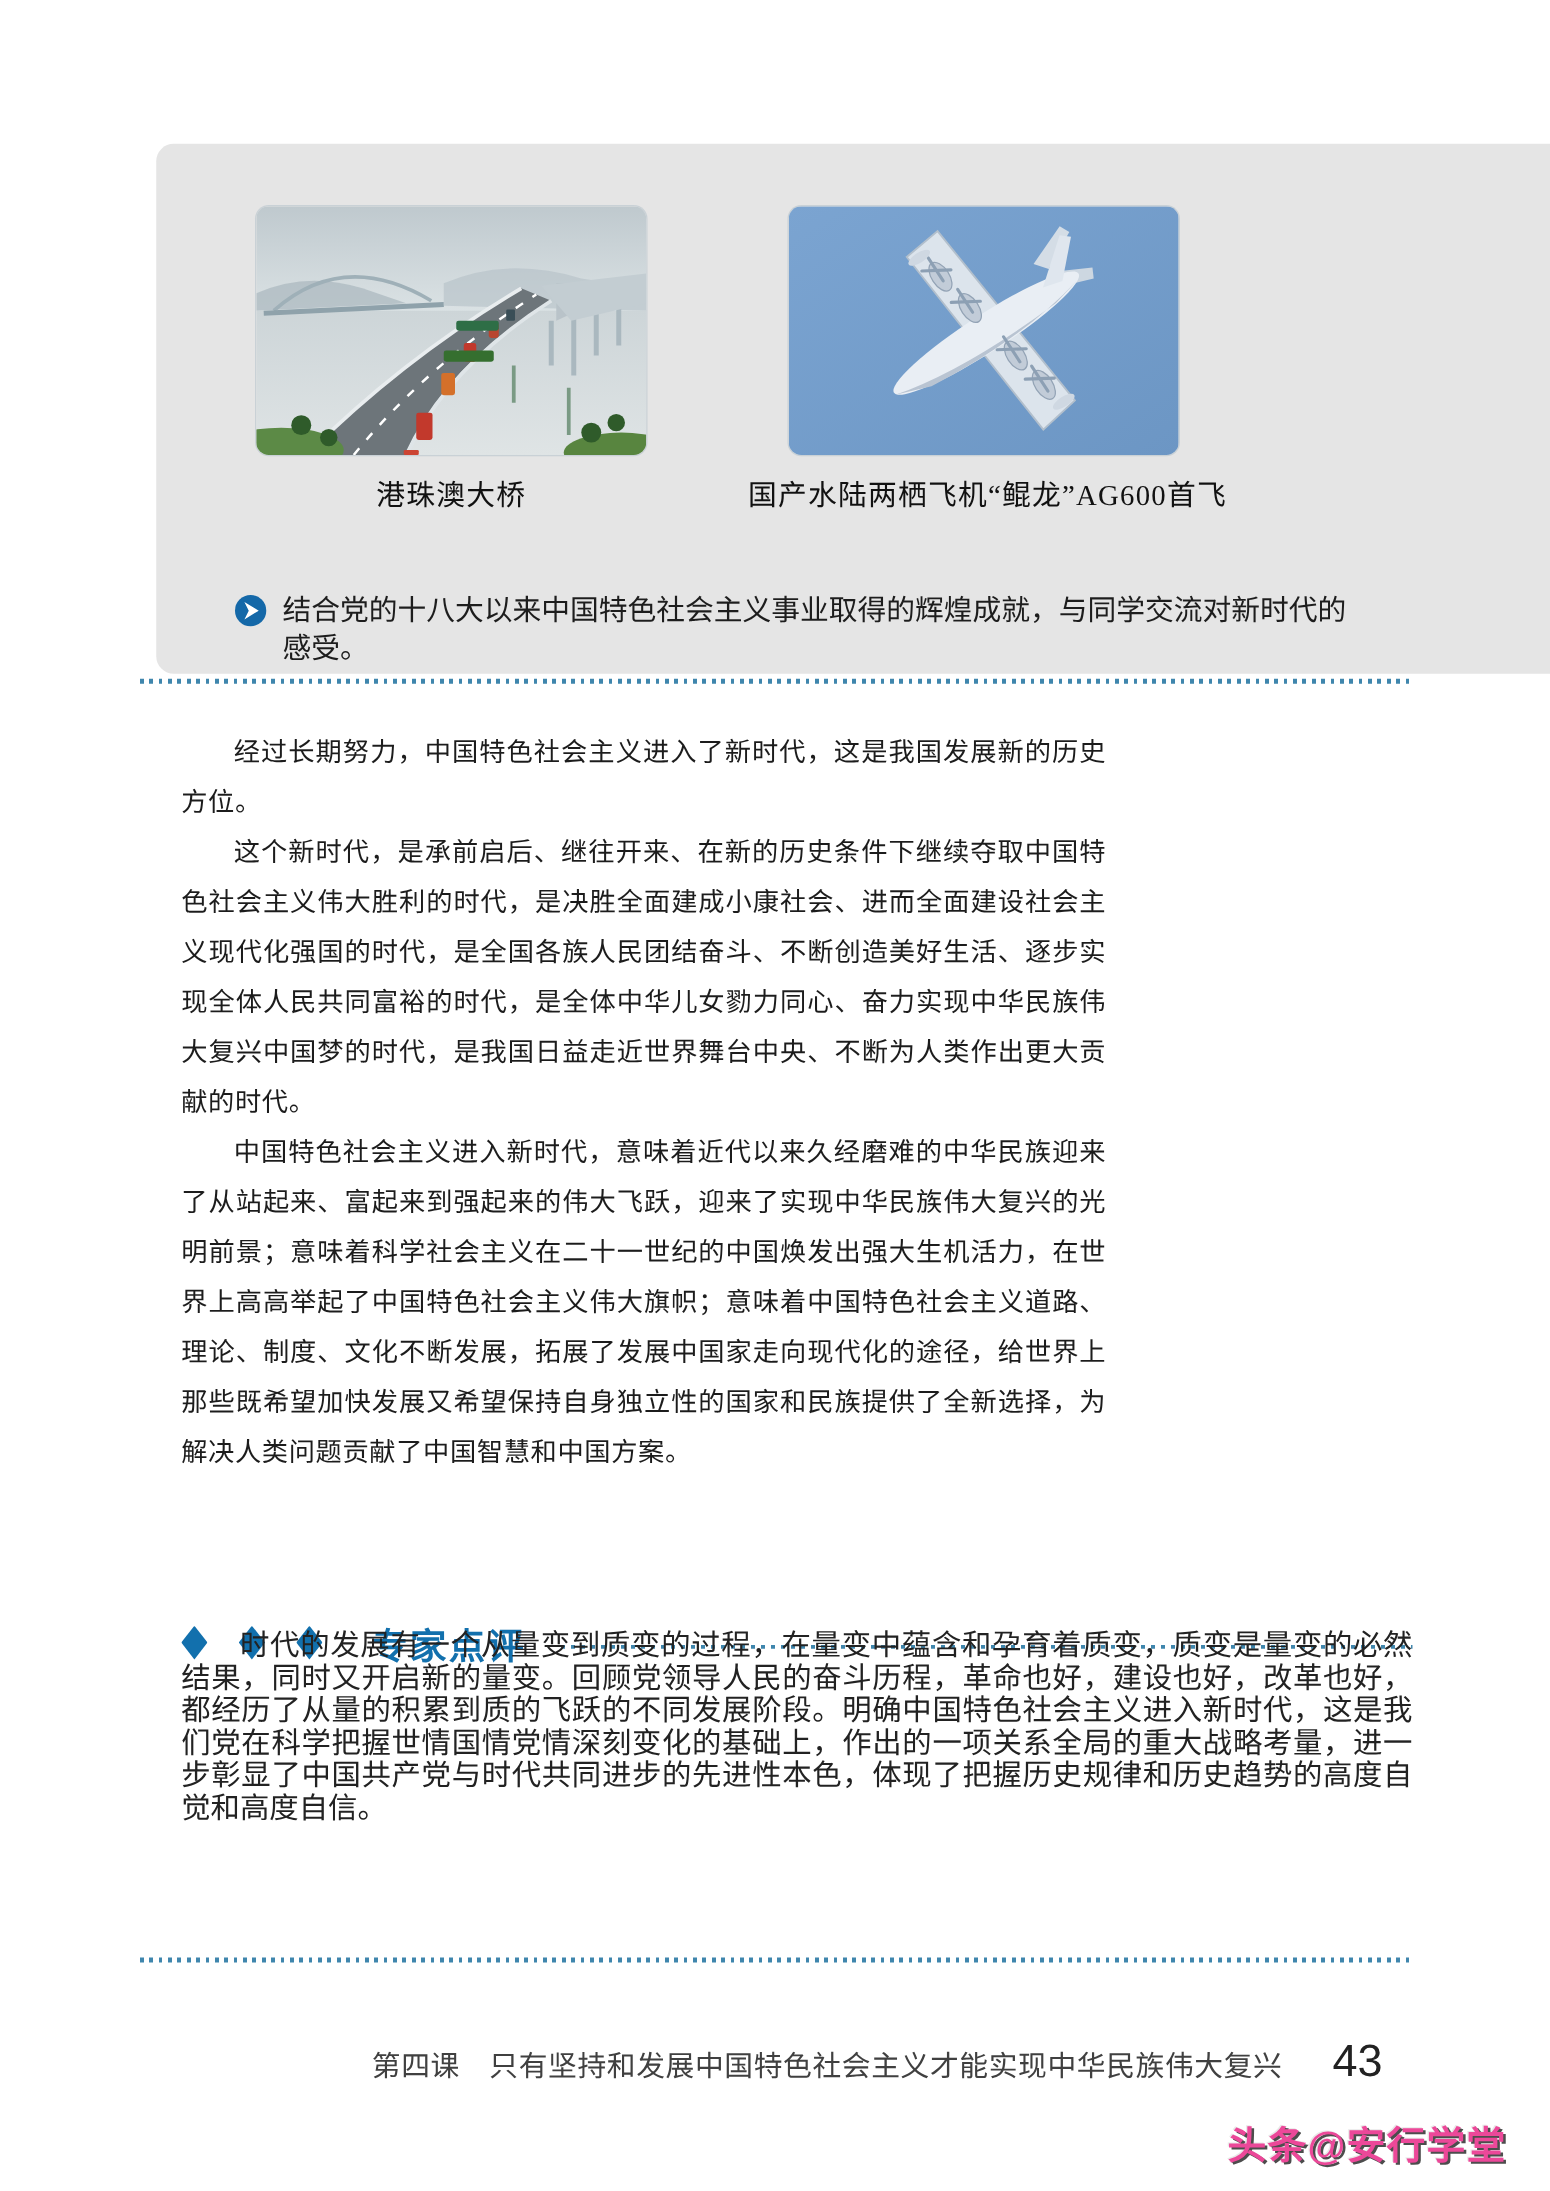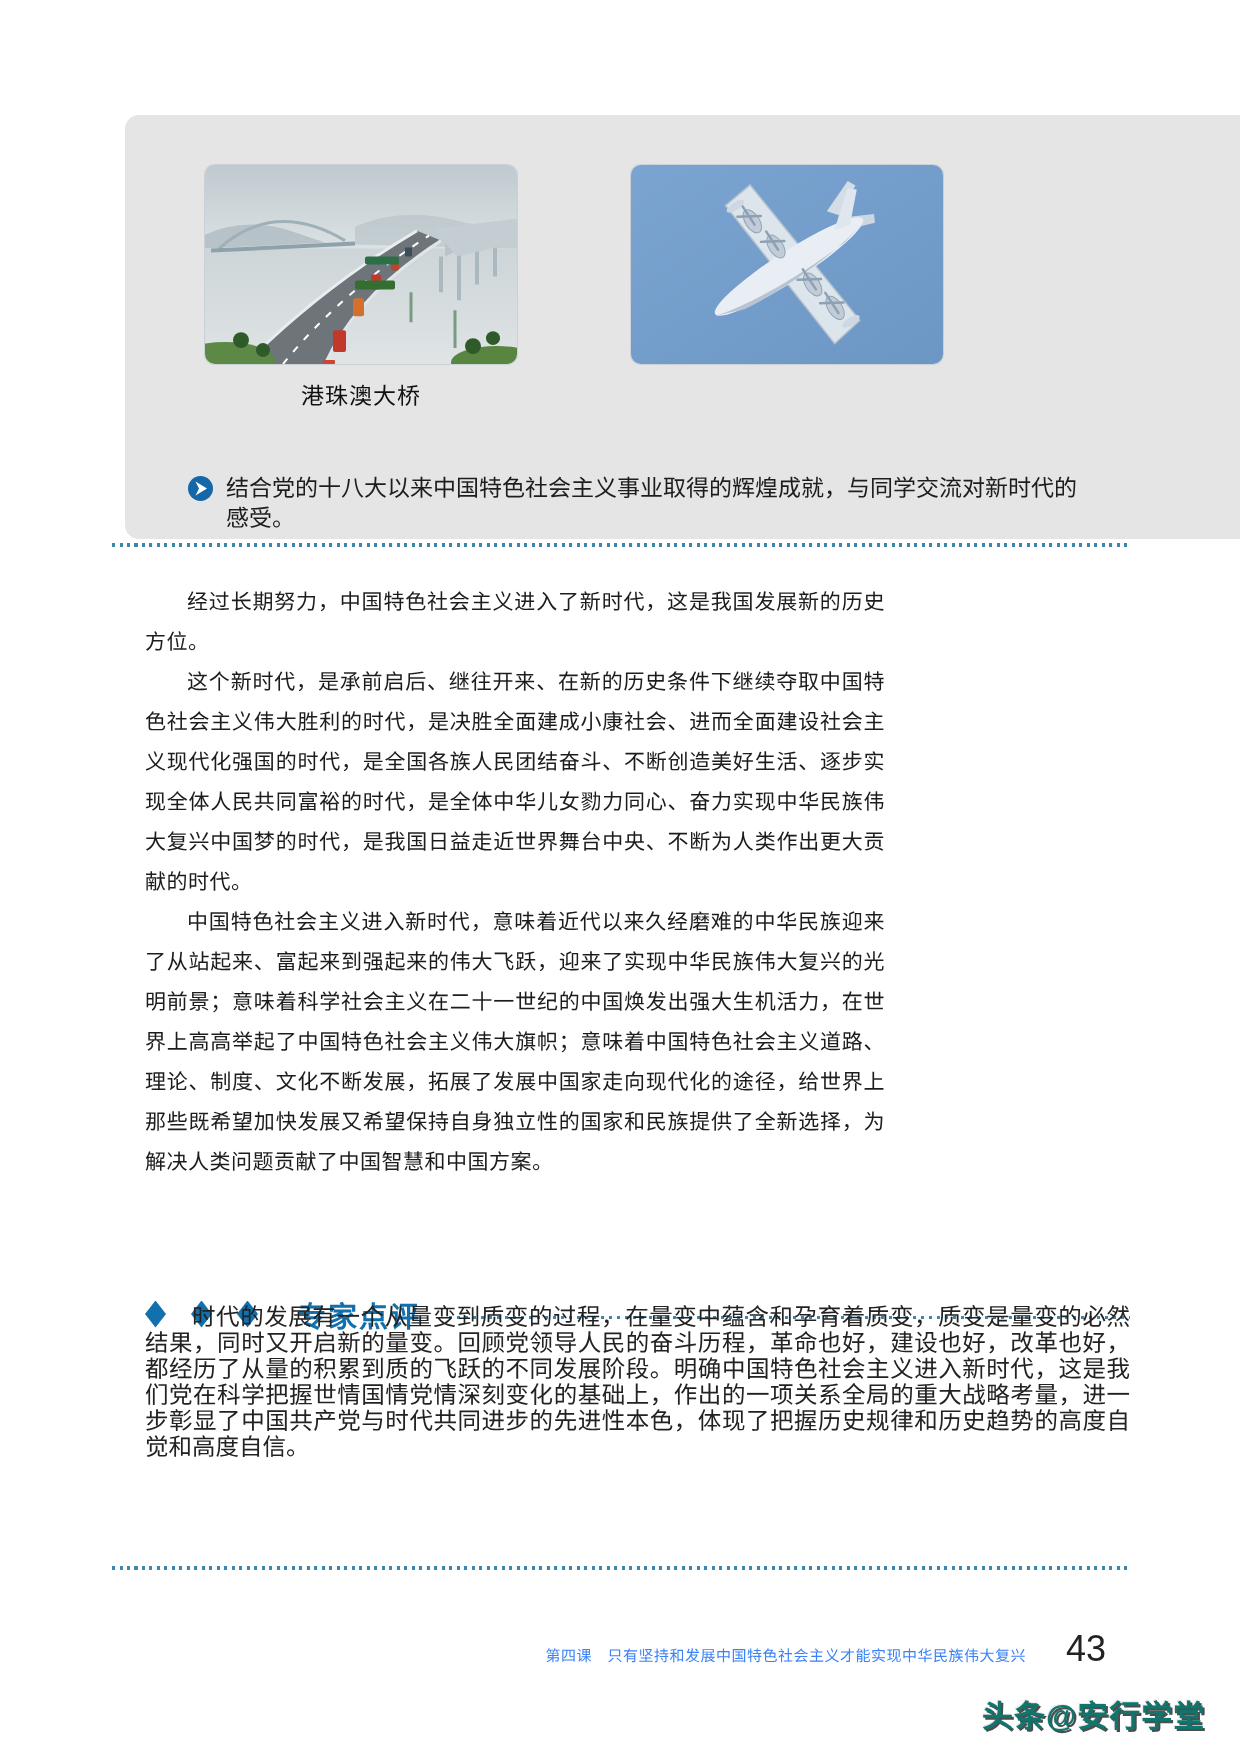--- a/index.html
+++ b/index.html
@@ -130,40 +130,40 @@
   .footer {
     position: absolute;
     left: 300px; top: 1628px;
     width: 806px;
     display: flex;
     justify-content: flex-end;
     align-items: baseline;
     gap: 40px;
   }
   .footer-title {
-    font-size: 15px;
+    font-size: 23px;
     letter-spacing: 0.5px;
-    color: #3b82f6;
+    color: #404040;
     white-space: nowrap;
   }
   .footer-page-number {
     font-family: "Liberation Sans", "DejaVu Sans", sans-serif;
     font-size: 36px;
     color: #222;
   }
 
   
   .watermark {
     position: absolute;
     left: 982px; top: 1691px;
     font-family: "Liberation Sans", "DejaVu Sans", sans-serif;
     font-weight: bold;
     font-size: 31px;
     letter-spacing: 1px;
-    color: #0f766e;
+    color: #ec4899;
     text-shadow: 2px 2px 0 #4d4d4d, -1px -1px 0 #e8e8e8;
     white-space: nowrap;
   }
 </style>
 </head>
 <body>
 
 <div class="page">
 
   <div class="activity-box">
@@ -266,20 +266,21 @@
               <line x1="16" y1="42" x2="16" y2="66"></line>
           </g>
 
           <ellipse cx="-12" cy="-80" rx="10" ry="4" fill="#cfd8e2"></ellipse>
           <ellipse cx="22" cy="80" rx="10" ry="4" fill="#cfd8e2"></ellipse>
         </g>
       </svg>
     </div>
 
     <div class="photo-caption caption-bridge">港珠澳大桥</div>
+    <div class="photo-caption caption-aircraft">国产水陆两栖飞机“鲲龙”AG600首飞</div>
 
     <div class="prompt-row">
       <span class="prompt-icon">
         <svg width="27" height="27" viewBox="0 0 27 27">
           <circle cx="13.5" cy="13.5" r="12.5" fill="#1468a8"></circle>
           <polygon points="8.5,6.5 20,13.5 8.5,20.5 12,13.5" fill="#ffffff"></polygon>
         </svg>
       </span>
       <span>结合党的十八大以来中国特色社会主义事业取得的辉煌成就，与同学交流对新时代的感受。</span>
     </div>

